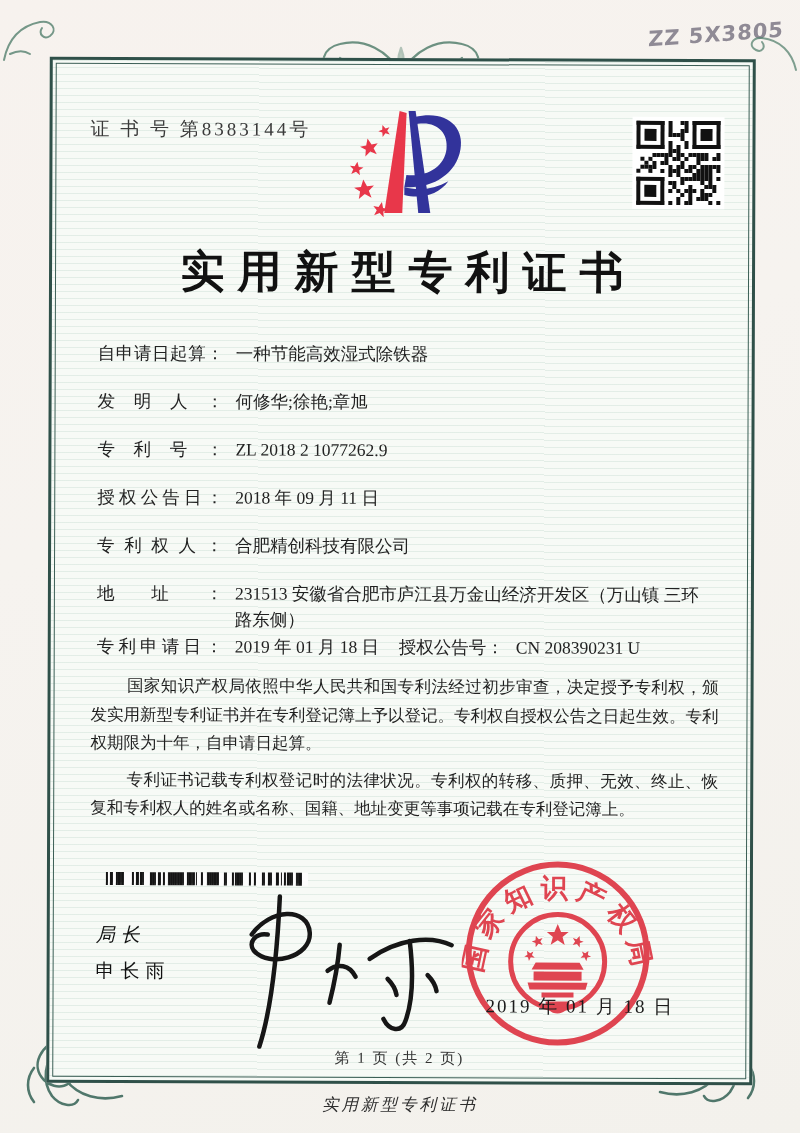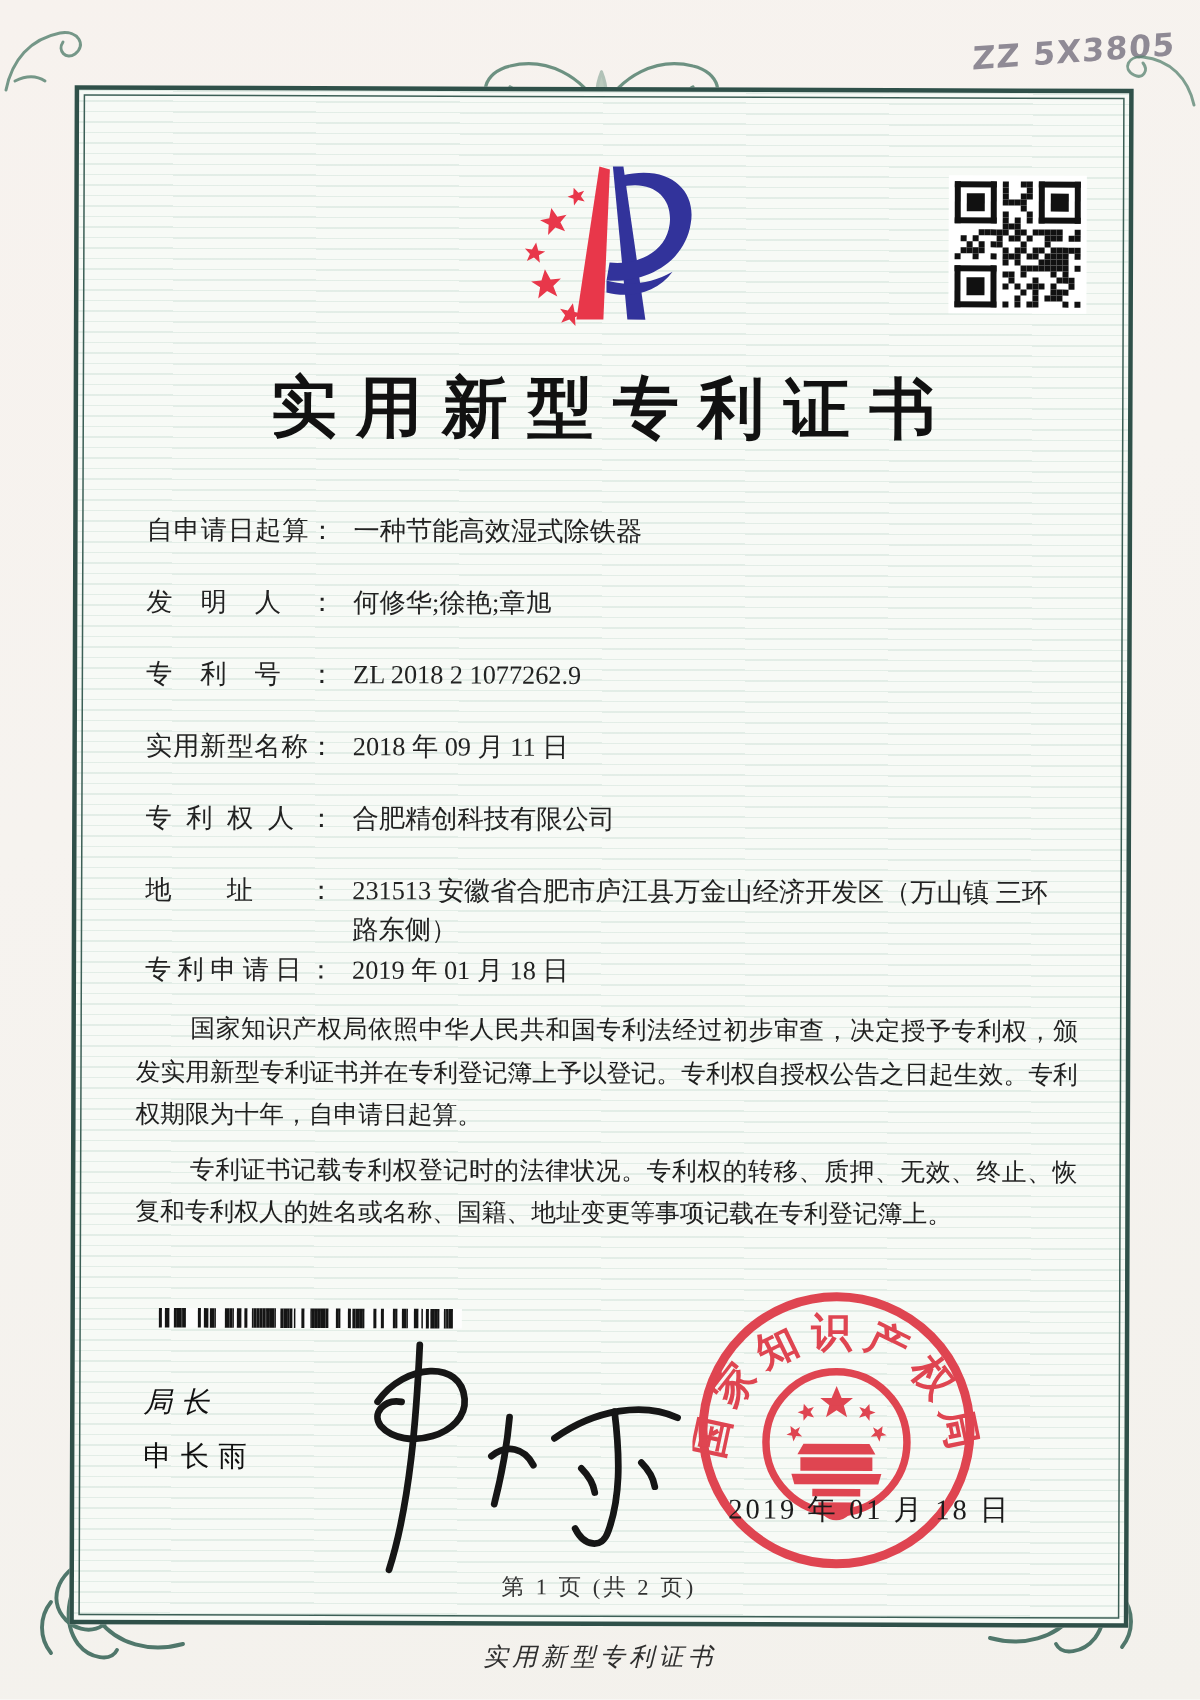--- a/index.html
+++ b/index.html
@@ -104,20 +104,21 @@
       <path d="M50,30 C26,36 16,58 30,72 C42,84 62,78 58,64 C55,54 42,54 44,64"></path>
       <path d="M52,72 C64,88 86,94 108,88"></path>
       <path d="M44,40 C30,52 28,74 38,88 C46,98 60,100 64,92"></path>
       <path d="M62,50 C74,46 86,50 92,60 C96,68 90,76 82,72"></path>
       <path d="M20,60 C12,70 12,84 20,94"></path>
     </g>
   </svg>
 
   <div class="sheet">
 
+    <div class="cert-no">证 书 号 第8383144号</div>
 
     <svg class="logo" viewBox="0 0 130 132">
       <defs>
         <path id="st" d="M0,-10 L2.9,-3.1 L9.5,-3.1 L4.2,1.2 L6.1,8.1 L0,4 L-6.1,8.1 L-4.2,1.2 L-9.5,-3.1 L-2.9,-3.1 Z"></path>
       </defs>
       <g fill="#e8374a">
         <use href="#st" transform="translate(46,24) scale(0.62) rotate(-20)"></use>
         <use href="#st" transform="translate(31,41) scale(0.95) rotate(-12)"></use>
         <use href="#st" transform="translate(18,62) scale(0.72) rotate(8)"></use>
         <use href="#st" transform="translate(26,83) scale(1.05) rotate(-6)"></use>
@@ -282,30 +283,31 @@
       <div class="row">
         <span class="lbl">自申请日起算：</span><span class="val">一种节能高效湿式除铁器</span>
       </div>
       <div class="row">
         <span class="lbl">发明人：</span><span class="val">何修华;徐艳;章旭</span>
       </div>
       <div class="row">
         <span class="lbl">专利号：</span><span class="val">ZL 2018 2 1077262.9</span>
       </div>
       <div class="row">
-        <span class="lbl">实用新型名称：</span><span class="val">2018 年 09 月 11 日</span>
+        <span class="lbl">授权公告日：</span><span class="val">2018 年 09 月 11 日</span>
       </div>
       <div class="row">
         <span class="lbl">专利权人：</span><span class="val">合肥精创科技有限公司</span>
       </div>
       <div class="row row-address">
         <span class="lbl">地址：</span><span class="val">231513 安徽省合肥市庐江县万金山经济开发区（万山镇 三环路东侧）</span>
       </div>
       <div class="row row-grant">
         <span class="pair1"><span class="lbl">专利申请日：</span><span class="val">2019 年 01 月 18 日</span></span>
+        <span class="pair2"><span>授权公告号：</span><span class="val">CN 208390231 U</span></span>
       </div>
     </div>
 
     <div class="paras">
       <p>国家知识产权局依照中华人民共和国专利法经过初步审查，决定授予专利权，颁发实用新型专利证书并在专利登记簿上予以登记。专利权自授权公告之日起生效。专利权期限为十年，自申请日起算。</p>
       <p>专利证书记载专利权登记时的法律状况。专利权的转移、质押、无效、终止、恢复和专利权人的姓名或名称、国籍、地址变更等事项记载在专利登记簿上。</p>
     </div>
 
     <div class="barcode" id="barcode">
         <div style="width: 2px; background: rgb(21, 21, 21);"></div>

